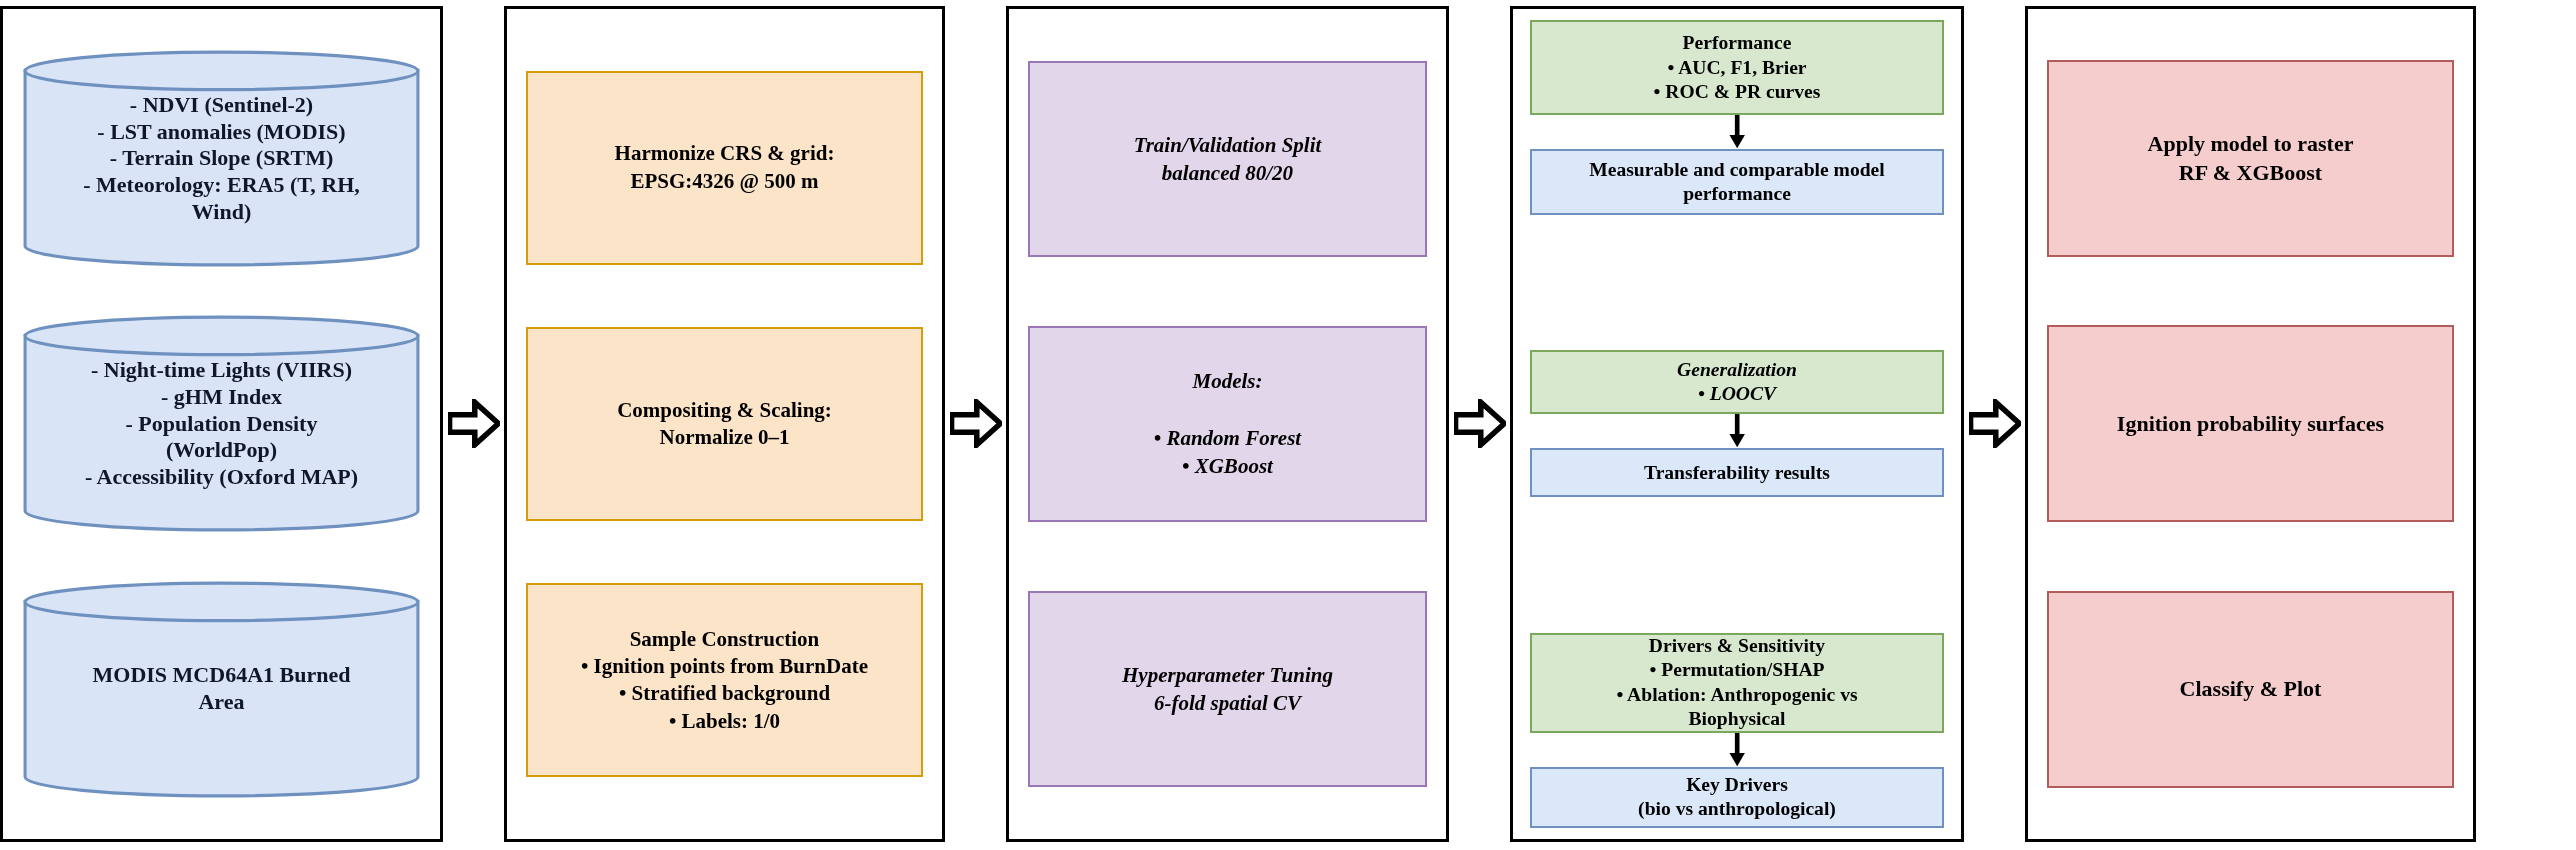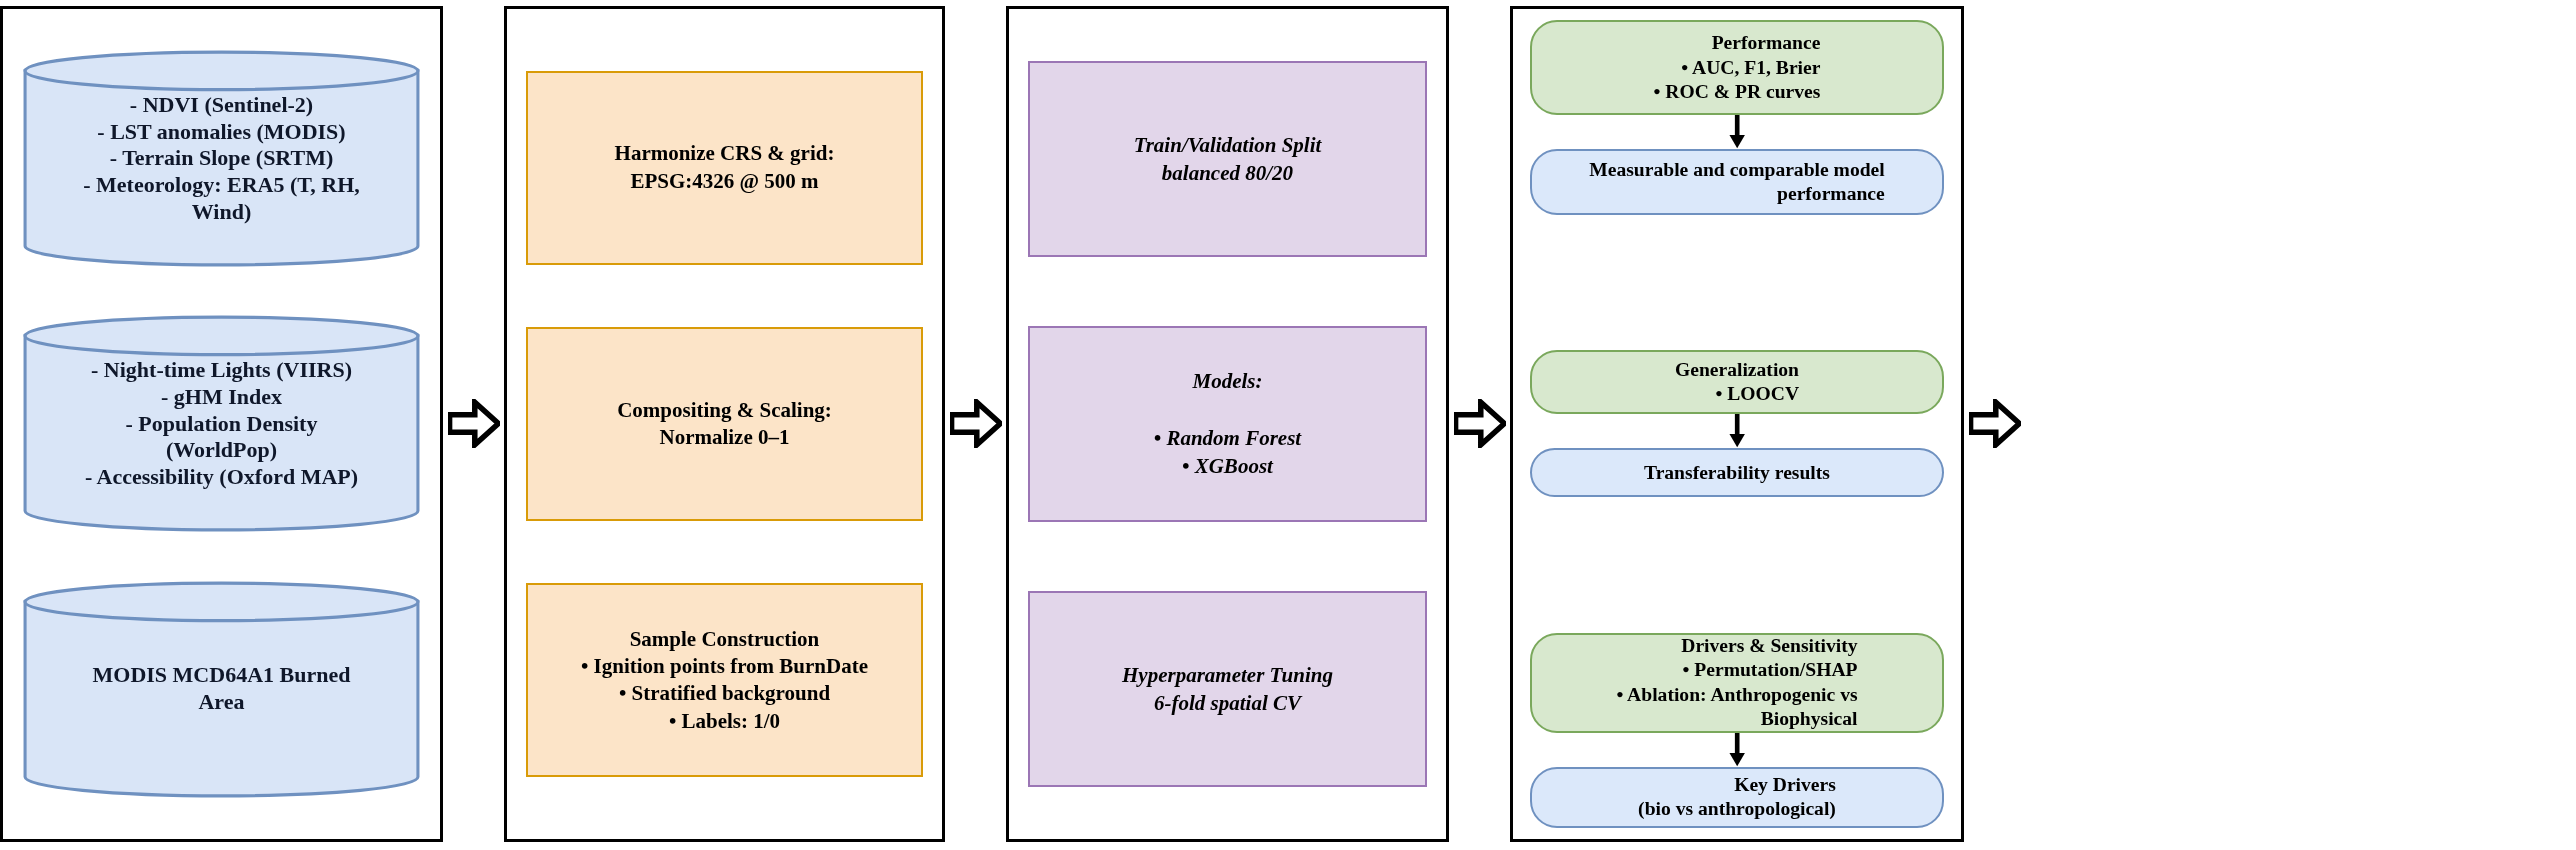--- a/index.html
+++ b/index.html
@@ -124,38 +124,37 @@
     display: flex;
     flex-direction: column;
     align-items: center;
   }
   .ebox {
     width: 100%;
     box-sizing: border-box;
     display: flex;
     align-items: center;
     justify-content: center;
-    text-align: right;
+    text-align: center;
     font-weight: bold;
     color: #000000;
     white-space: pre-line;
     font-size: 19.6px;
     line-height: 1.25;
-    border-radius: 27px;
   }
   .ebox-green {
     background: #d8e8ce;
     border: 2.3px solid #7aa85c;
   }
   .ebox-blue {
     background: #dbe8fa;
     border: 2.3px solid #6f91c0;
   }
   .g-h-tall  { height: 95px; }
-  .g-h-short { height: 64px;  }
+  .g-h-short { height: 64px; font-style: italic;  }
   .g-h-mid   { height: 100px; }
   .b-h-tall  { height: 66px;  }
   .b-h-short { height: 49px;  }
   .b-h-mid   { height: 61px;  }
 
   .down-arrow {
     width: 20.4px;
     height: 34px;
     display: block;
   }
@@ -280,15 +279,21 @@
     </div>
 
   </div>
 
   <div class="connector">
     <svg class="block-arrow" viewBox="0 0 66 62">
       <path d="M2,20 L34,20 L34,4 L64,31 L34,58 L34,42 L2,42 Z" fill="#ffffff" stroke="#000000" stroke-width="7" stroke-linejoin="miter"></path>
     </svg>
   </div>
 
+  <div class="panel panel-outputs">
+    <div class="pbox pbox-pink">Apply model to raster
+RF &amp; XGBoost</div>
+    <div class="pbox pbox-pink">Ignition probability surfaces</div>
+    <div class="pbox pbox-pink">Classify &amp; Plot</div>
+  </div>
 
 </div>
 
 
 </body></html>

